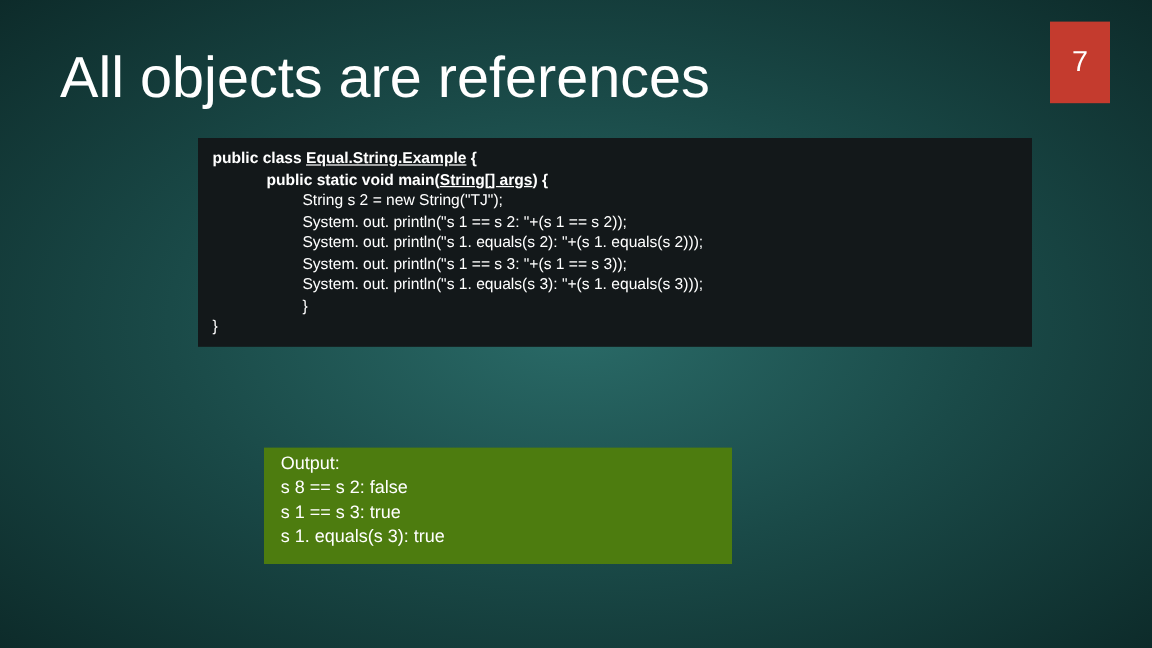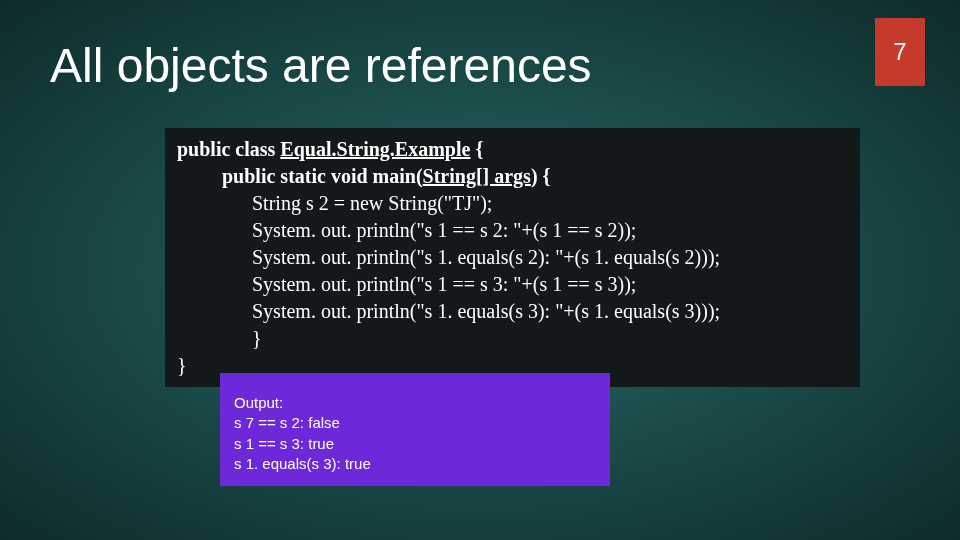--- a/index.html
+++ b/index.html
@@ -29,40 +29,40 @@
       display: flex;
       align-items: center;
       justify-content: center;
     }
     .page-number {
       color: #ffffff;
       font-size: 24px;
     }
     .code-block {
       position: absolute;
-      top: 128px;
+      top: 115px;
       left: 165px;
       width: 695px;
       background: #13181a;
       padding: 8px 12px;
       color: #ffffff;
-      font-family: Liberation Serif, serif;
-      font-size: 20px;
+      font-family: Liberation Sans, sans-serif;
+      font-size: 13px;
       line-height: 1.35;
     }
     .code-block .indent1 { padding-left: 45px; }
     .code-block .indent2 { padding-left: 75px; }
     .bold { font-weight: bold; }
     .output-block {
       position: absolute;
       top: 373px;
       left: 220px;
       width: 390px;
-      background: #6d28d9;
-      padding: 20px 14px 12px 14px;
+      background: #4d7c0f;
+      padding: 4px 14px 12px 14px;
       color: #ffffff;
       font-family: Arial, sans-serif;
       font-size: 15px;
       line-height: 1.35;
     }
   </style>
 </head>
 <body>
 
 <div class="title">All objects are references</div>
@@ -78,16 +78,16 @@
   <div class="indent2">System. out. println("s 1 == s 2: "+(s 1 == s 2));</div>
   <div class="indent2">System. out. println("s 1. equals(s 2): "+(s 1. equals(s 2)));</div>
   <div class="indent2">System. out. println("s 1 == s 3: "+(s 1 == s 3));</div>
   <div class="indent2">System. out. println("s 1. equals(s 3): "+(s 1. equals(s 3)));</div>
   <div class="indent2">}</div>
   <div>}</div>
 </div>
 
 <div class="output-block">
   <div>Output:</div>
-  <div>s 7 == s 2: false</div>
+  <div>s 8 == s 2: false</div>
   <div>s 1 == s 3: true</div>
   <div>s 1. equals(s 3): true</div>
 </div>
 
 </body></html>

